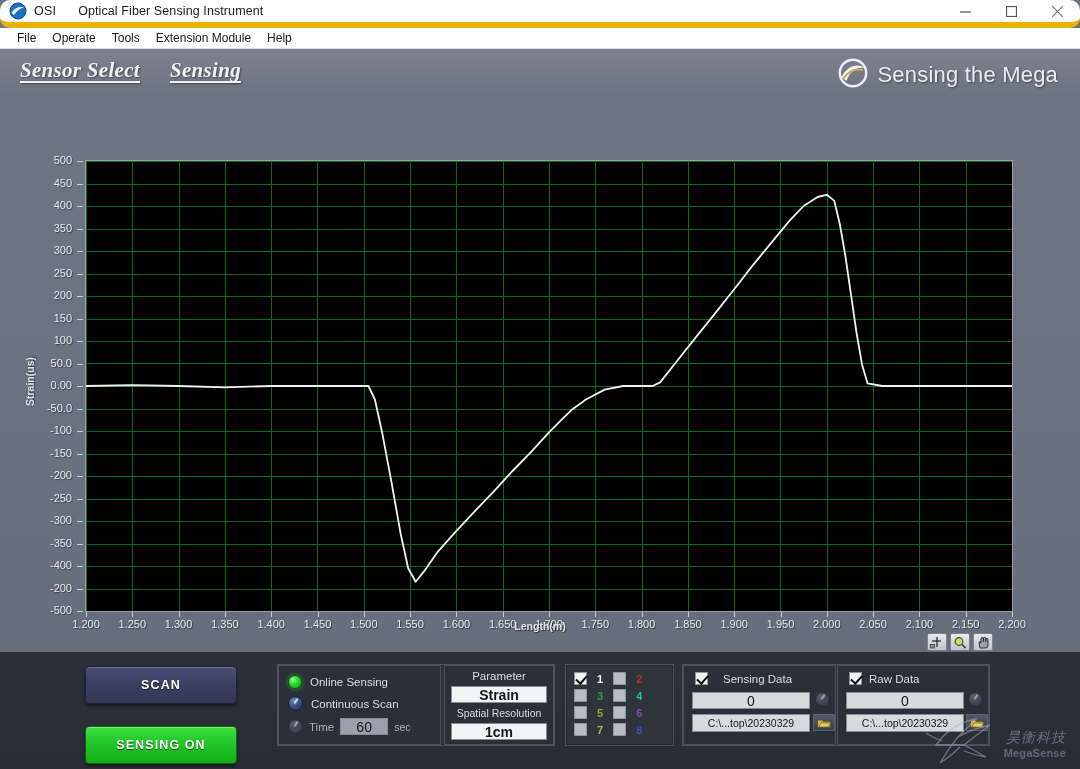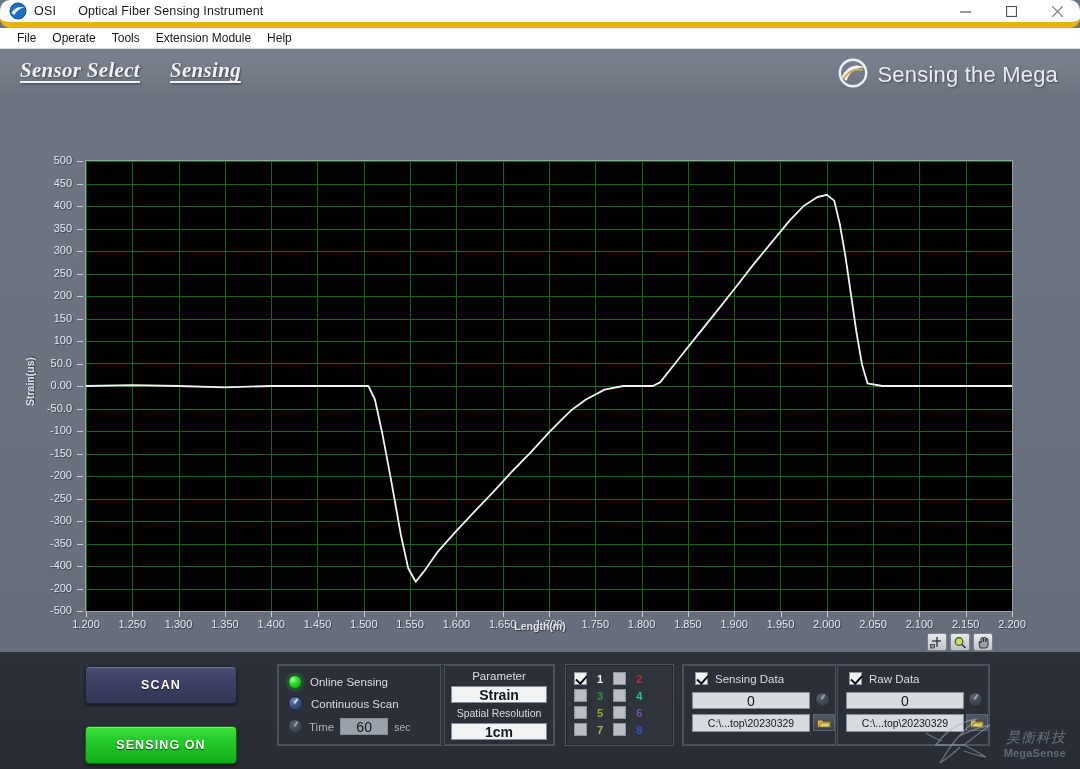--- a/index.html
+++ b/index.html
@@ -468,21 +468,21 @@
           <span class="chk off"></span>
           <span class="plotnum" style="color: rgb(181, 181, 74);">7</span>
           <span class="chk off"></span>
           <span class="plotnum" style="color: rgb(59, 79, 191);">8</span>
         </div>
     </div>
 
     <div class="panel" style="left:682px; top:12px; width:308px;">
 
       <div class="subpanel" style="left:0; width:153px;">
-        <div style="position:absolute; left:11px; top:6px; display:flex; align-items:center; gap:7px;">
+        <div style="position:absolute; left:11px; top:6px; display:flex; align-items:center; gap:15px;">
           <span class="chk on"></span>
           <span class="cp-label">Sensing Data</span>
         </div>
         <div class="field" style="position:absolute; left:8px; top:26px; width:118px; height:17px;">0</div>
         <div class="field" style="position:absolute; left:8px; top:48px; width:118px; height:18px; font-size:10.5px;">C:\...top\20230329</div>
         <span class="knob dim" style="position:absolute; left:131px; top:26px;"></span>
         <div class="folder-btn" style="position:absolute; left:129px; top:48px;">
           <svg width="14" height="10" viewBox="0 0 14 10">
             <path d="M0.5 2 L5 2 L6.2 3.4 L13.5 3.4 L13.5 9.2 L0.5 9.2 Z" fill="#cbb24a" stroke="#5c5220" stroke-width=".8"></path>
             <path d="M2 9 L4 5 L13.5 5 L11.5 9 Z" fill="#e6d06a" stroke="#5c5220" stroke-width=".6"></path>

